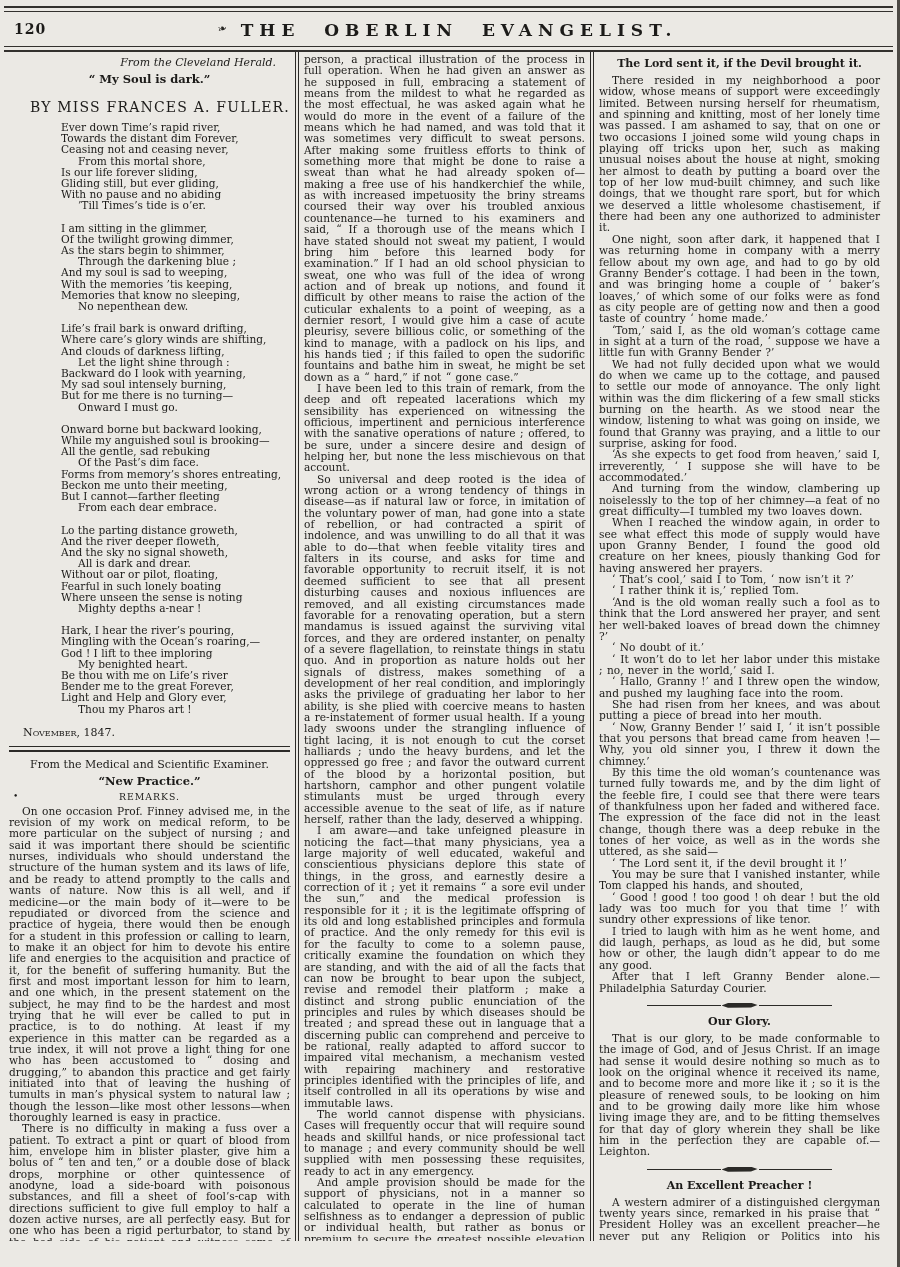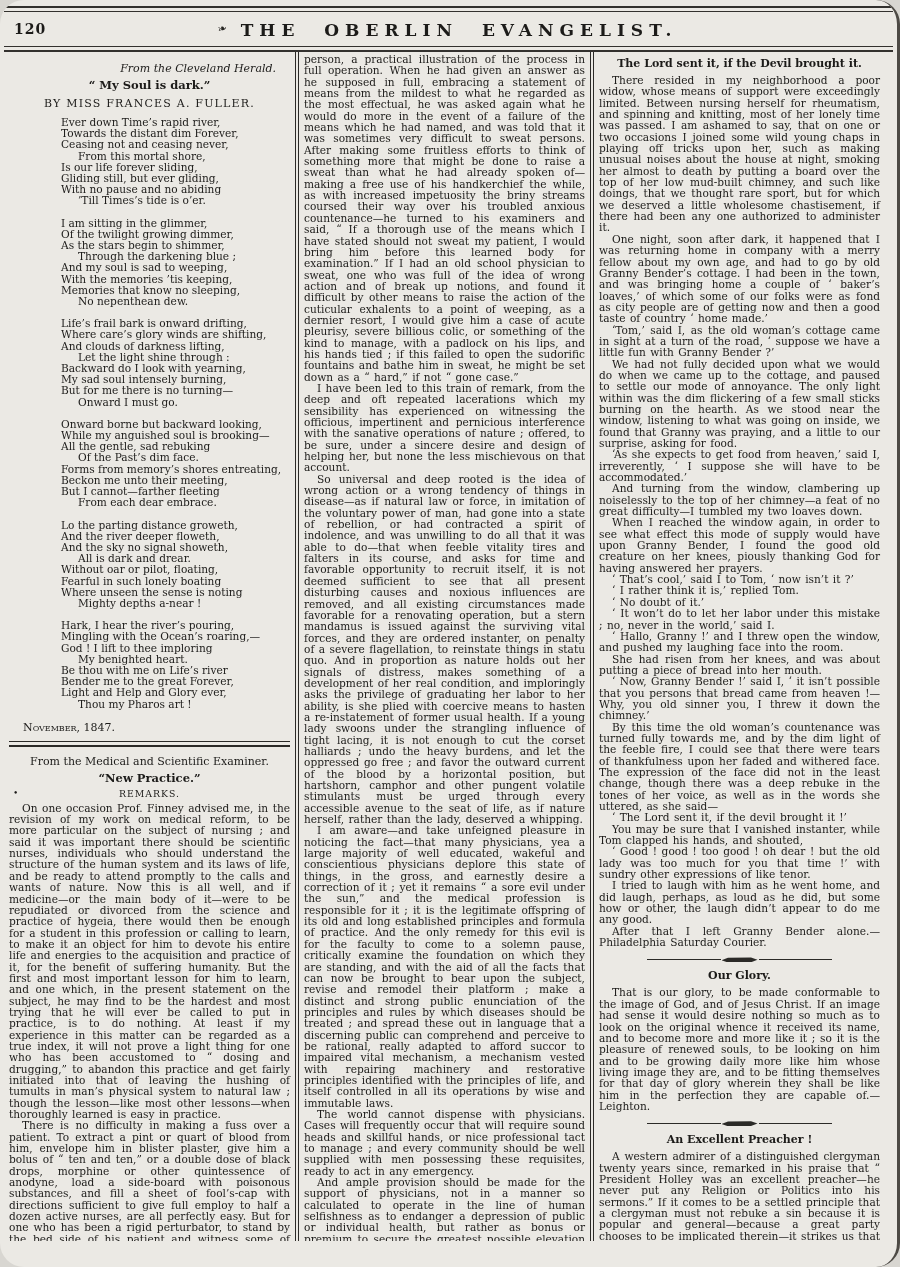--- a/index.html
+++ b/index.html
@@ -1,44 +1,43 @@
 <!DOCTYPE html>
 <html><head>
 <meta charset="utf-8">
 <style>
   html,body{margin:0;padding:0;background:#d8d6d1;}
   .page{
     position:relative;width:900px;height:1267px;overflow:hidden;box-sizing:border-box;
     background:#ebe9e4;color:#1c1b19;
     font-family:"DejaVu Serif","Liberation Serif",serif;
     border-right:3px solid #4d4a45;
-    border-radius:24px;
   }
   
   .rule-top{position:absolute;top:6px;left:4px;right:4px;height:3px;border-top:2px solid #33312e;border-bottom:1px solid #33312e;}
   .rule-head{position:absolute;top:46px;left:4px;right:4px;height:3px;border-top:1px solid #33312e;border-bottom:2px solid #33312e;}
   .masthead-row{position:absolute;top:12px;left:0;right:0;height:32px;}
   .pagenum{position:absolute;left:14px;top:9px;font-size:14px;font-weight:bold;letter-spacing:1px;}
   .mast-center{display:flex;justify-content:center;align-items:baseline;gap:12px;padding-top:8px;}
   .mast-orn{font-size:11px;display:inline-block;transform:rotate(-18deg) translateY(-4px);color:#262522;}
   h1.mast-title{margin:0;font-size:17px;font-weight:600;letter-spacing:6px;word-spacing:12px;}
 
   
   .columns{position:absolute;top:52px;left:6px;right:6px;bottom:26px;display:flex;}
   .col{width:287px;overflow:hidden;padding:2px 3px;box-sizing:border-box;}
   .vdiv{width:2px;border-left:1px solid #2b2a27;border-right:1px solid #2b2a27;margin:0 2px;flex:none;}
 
   
   p.body{margin:0;text-align:justify;font-size:10.6px;line-height:11.35px;text-indent:13px;word-spacing:1px;}
   #col2-paras p.body:first-child{text-indent:0;}
 
-  .attr-line{font-style:italic;text-align:center;font-size:11px;line-height:13px;margin-top:8px;}
+  .attr-line{font-style:italic;text-align:center;font-size:11px;line-height:13px;margin-top:2px;}
   .attr-line.right{text-align:right;padding-right:14px;}
   .h-title{text-align:center;font-weight:bold;font-size:11.5px;line-height:13px;margin:4px 0 2px;}
-  .byline{text-align:center;font-size:11px;letter-spacing:1.2px;margin:5px 0 7px;}
+  .byline{text-align:right;font-size:14px;letter-spacing:1.2px;margin:13px 0 7px;}
   .remarks-row{position:relative;text-align:center;font-size:9.3px;letter-spacing:1px;margin:3px 0 4px;}
   .remarks-bullet{position:absolute;left:4px;top:0;font-size:9px;}
 
   
   .poem{margin:4px 0 2px 52px;}
   .stanza{margin-bottom:11px;}
   .pline{font-size:10.6px;line-height:11.2px;white-space:nowrap;}
   .pline.ind{margin-left:17px;}
   .poem-date{font-variant:small-caps;font-size:11px;margin:2px 0 4px 14px;}
 
@@ -168,20 +167,21 @@
           <div>
             <p class="body">There resided in my neighborhood a poor widow, whose means of support were exceedingly limited.  Between nursing herself for rheumatism, and spinning and knitting, most of her lonely time was passed.  I am ashamed to say, that on one or two occasions I joined some wild young chaps in playing off tricks upon her, such as making unusual noises about the house at night, smoking her almost to death by putting a board over the top of her low mud-built chimney, and such like doings, that we thought rare sport, but for which we deserved a little wholesome chastisement, if there had been any one authorized to administer it.</p>
             <p class="body">One night, soon after dark, it happened that I was returning home in company with a merry fellow about my own age, and had to go by old Granny Bender’s cottage. I had been in the town, and was bringing home a couple of ‘ baker’s loaves,’ of which some of our folks were as fond as city people are of getting now and then a good taste of country ‘ home made.’</p>
             <p class="body">‘Tom,’ said I, as the old woman’s cottage came in sight at a turn of the road, ‘ suppose we have a little fun with Granny Bender ?’</p>
             <p class="body">We had not fully decided upon what we would do when we came up to the cottage, and paused to settle our mode of annoyance.  The only light within was the dim flickering of a few small sticks burning on the hearth. As we stood near the window, listening to what was going on inside, we found that Granny was praying, and a little to our surprise, asking for food.</p>
             <p class="body">‘As she expects to get food from heaven,’ said I, irreverently, ‘ I suppose she will have to be accommodated.’</p>
             <p class="body">And turning from the window, clambering up noiselessly to the top of her chimney—a feat of no great difficulty—I tumbled my two loaves down.</p>
             <p class="body">When I reached the window again, in order to see what effect this mode of supply would have upon Granny Bender, I found the good old creature on her knees, piously thanking God for having answered her prayers.</p>
             <p class="body">‘ That’s cool,’ said I to Tom, ‘ now isn’t it ?’</p>
             <p class="body">‘ I rather think it is,’ replied Tom.</p>
+            <p class="body">‘And is the old woman really such a fool as to think that the Lord answered her prayer, and sent her well-baked loaves of bread down the chimney ?’</p>
             <p class="body">‘ No doubt of it.’</p>
             <p class="body">‘ It won’t do to let her labor under this mistake ; no, never in the world,’ said I.</p>
             <p class="body">‘ Hallo, Granny !’ and I threw open the window, and pushed my laughing face into the room.</p>
             <p class="body">She had risen from her knees, and was about putting a piece of bread into her mouth.</p>
             <p class="body">‘ Now, Granny Bender !’ said I, ‘ it isn’t possible that you persons that bread came from heaven !—Why, you old sinner you, I threw it down the chimney.’</p>
             <p class="body">By this time the old woman’s countenance was turned fully towards me, and by the dim light of the feeble fire, I could see that there were tears of thankfulness upon her faded and withered face.  The expression of the face did not in the least change, though there was a deep rebuke in the tones of her voice, as well as in the words she uttered, as she said—</p>
             <p class="body">‘ The Lord sent it, if the devil brought it !’</p>
             <p class="body">You may be sure that I vanished instanter, while Tom clapped his hands, and shouted,</p>
             <p class="body">‘ Good !  good !  too good !  oh dear !  but the old lady was too much for you that time !’ with sundry other expressions of like tenor.</p>
             <p class="body">I tried to laugh with him as he went home, and did laugh, perhaps, as loud as he did, but some how or other, the laugh didn’t appear to do me any good.</p>

